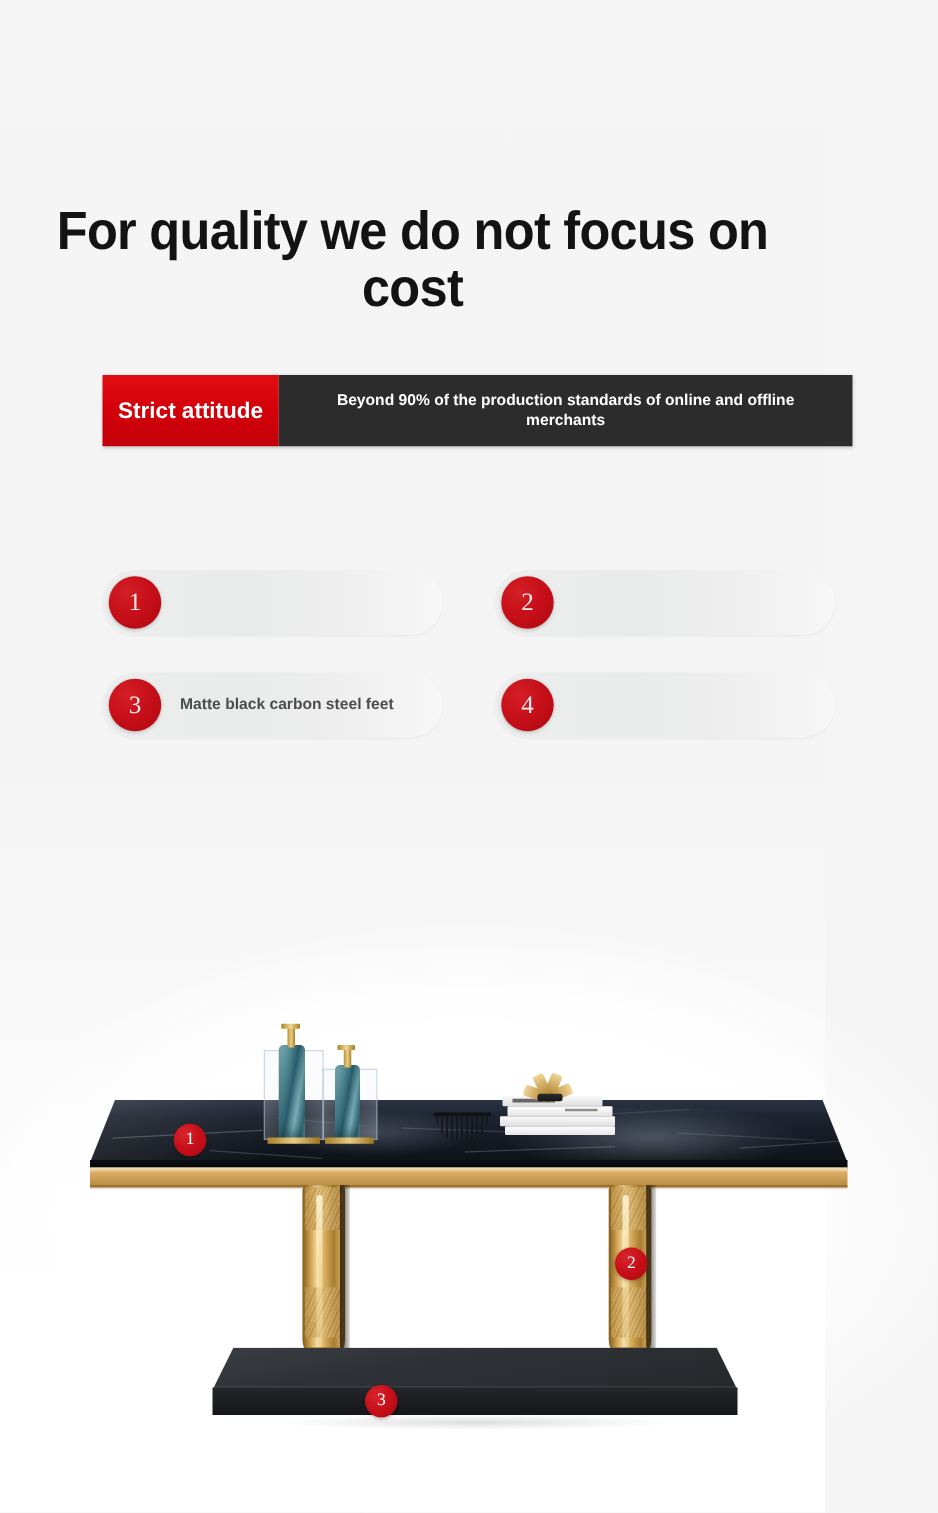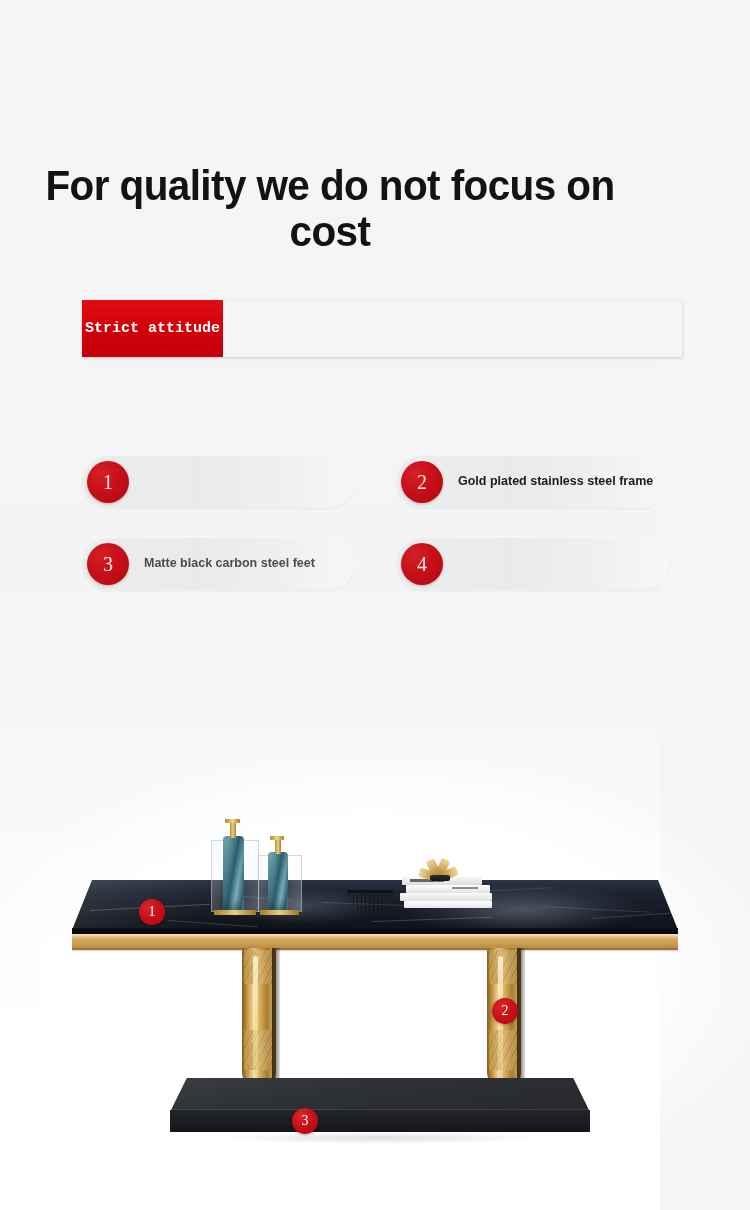--- a/index.html
+++ b/index.html
@@ -61,28 +61,27 @@
     top:300px;
     width:600px;
     height:57px;
     display:flex;
     box-shadow:0 1px 3px rgba(0,0,0,0.18);
   }
   .banner-tag {
     width:141px;
     background:linear-gradient(180deg,#e00e12 0%, #d3000a 48%, #c3000a 100%);
     color:#ffffff;
-    font-size:15px;
+    font-size:18px;
     font-weight:bold;
     display:flex;
     align-items:center;
     justify-content:center;
     letter-spacing:0px;
     flex:0 0 141px;
-    font-family:Liberation Mono, monospace;
   }
   .banner-body {
     flex:1;
     background:#2c2c2c;
     color:#ffffff;
     font-size:12.5px;
     font-weight:bold;
     line-height:1.22;
     display:flex;
     align-items:center;
@@ -441,33 +440,33 @@
 </head>
 <body>
 
 <div class="page">
 
   <div class="headline">For quality we do not focus on cost</div>
 
 
   <div class="banner">
     <div class="banner-tag">Strict attitude</div>
+    <div class="banner-body">Beyond 90% of the production standards of online and offline merchants</div>
   </div>
 
   <div class="pills">
 
     <div class="pill-row r1">
 
       <div class="pill p1">
         <span class="badge">1</span>
       </div>
 
       <div class="pill p2">
         <span class="badge">2</span>
-        <span class="pill-text left">Gold plated stainless steel frame</span>
       </div>
 
     </div>
 
     <div class="pill-row r2">
 
       <div class="pill p3">
         <span class="badge">3</span>
         <span class="pill-text left grey">Matte black carbon steel feet</span>
       </div>

